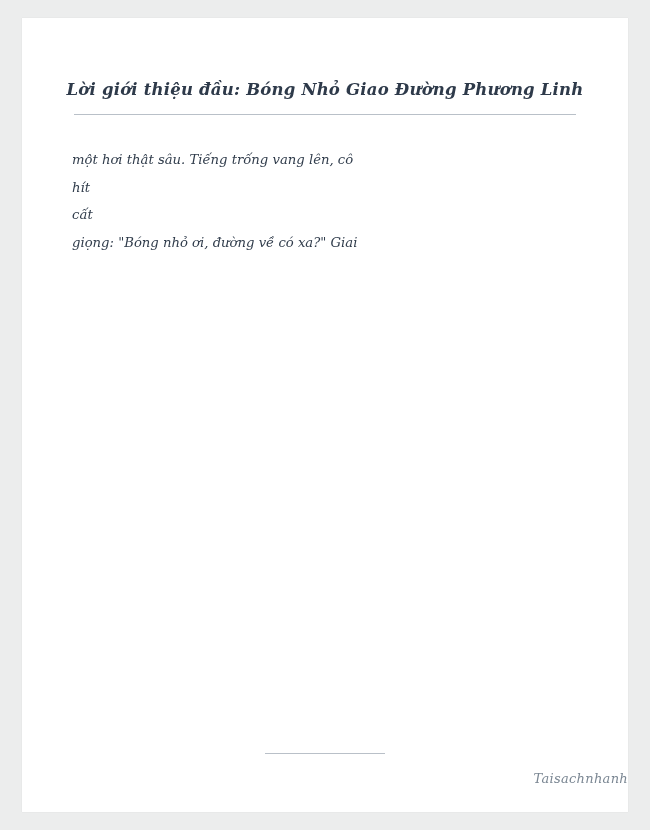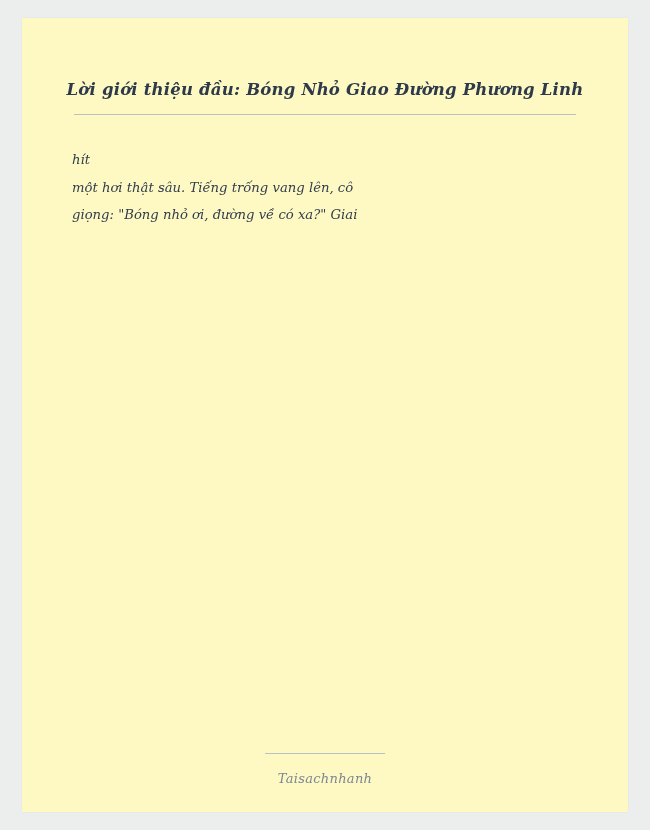--- a/index.html
+++ b/index.html
@@ -12,21 +12,21 @@
     background: #eceded;
     font-family: "Liberation Serif", serif;
     overflow: hidden;
   }
   .page {
     position: absolute;
     left: 22px;
     top: 18px;
     width: 606px;
     height: 794px;
-    background: #fef9c3;
+    background: #ffffff;
     box-shadow: 0 0 1px rgba(0,0,0,0.10);
   }
   .page-inner {
     position: relative;
     width: 100%;
     height: 100%;
   }
   .doc-title {
     position: absolute;
     left: 0;
@@ -70,41 +70,42 @@
     bottom: 58px;
     width: 120px;
     height: 1px;
     background: #b9c0c8;
   }
   .footer-text {
     position: absolute;
     left: 0;
     right: 0;
     bottom: 26px;
-    text-align: center;
+    text-align: right;
     font-family: "DejaVu Serif", serif;
     font-style: italic;
     font-size: 13px;
     color: #7b8793;
     letter-spacing: 0.3px;
   }
 </style>
 </head>
 <body>
 
 <div class="page">
   <div class="page-inner">
 
     <div class="doc-title">Lời giới thiệu đầu: Bóng Nhỏ Giao Đường Phương Linh</div>
 
     <div class="title-rule"></div>
 
     <div class="body-block">
+      <div class="body-line">một hơi thật sâu. Tiếng trống vang lên, cô</div>
       <div class="body-line">hít</div>
-      <div class="body-line">một hơi thật sâu. Tiếng trống vang lên, cô</div>
+      <div class="body-line">cất</div>
       <div class="body-line">giọng: "Bóng nhỏ ơi, đường về có xa?" Giai</div>
     </div>
 
     <div class="footer-rule"></div>
     <div class="footer-text">Taisachnhanh</div>
 
   </div>
 </div>
 
 </body></html>

